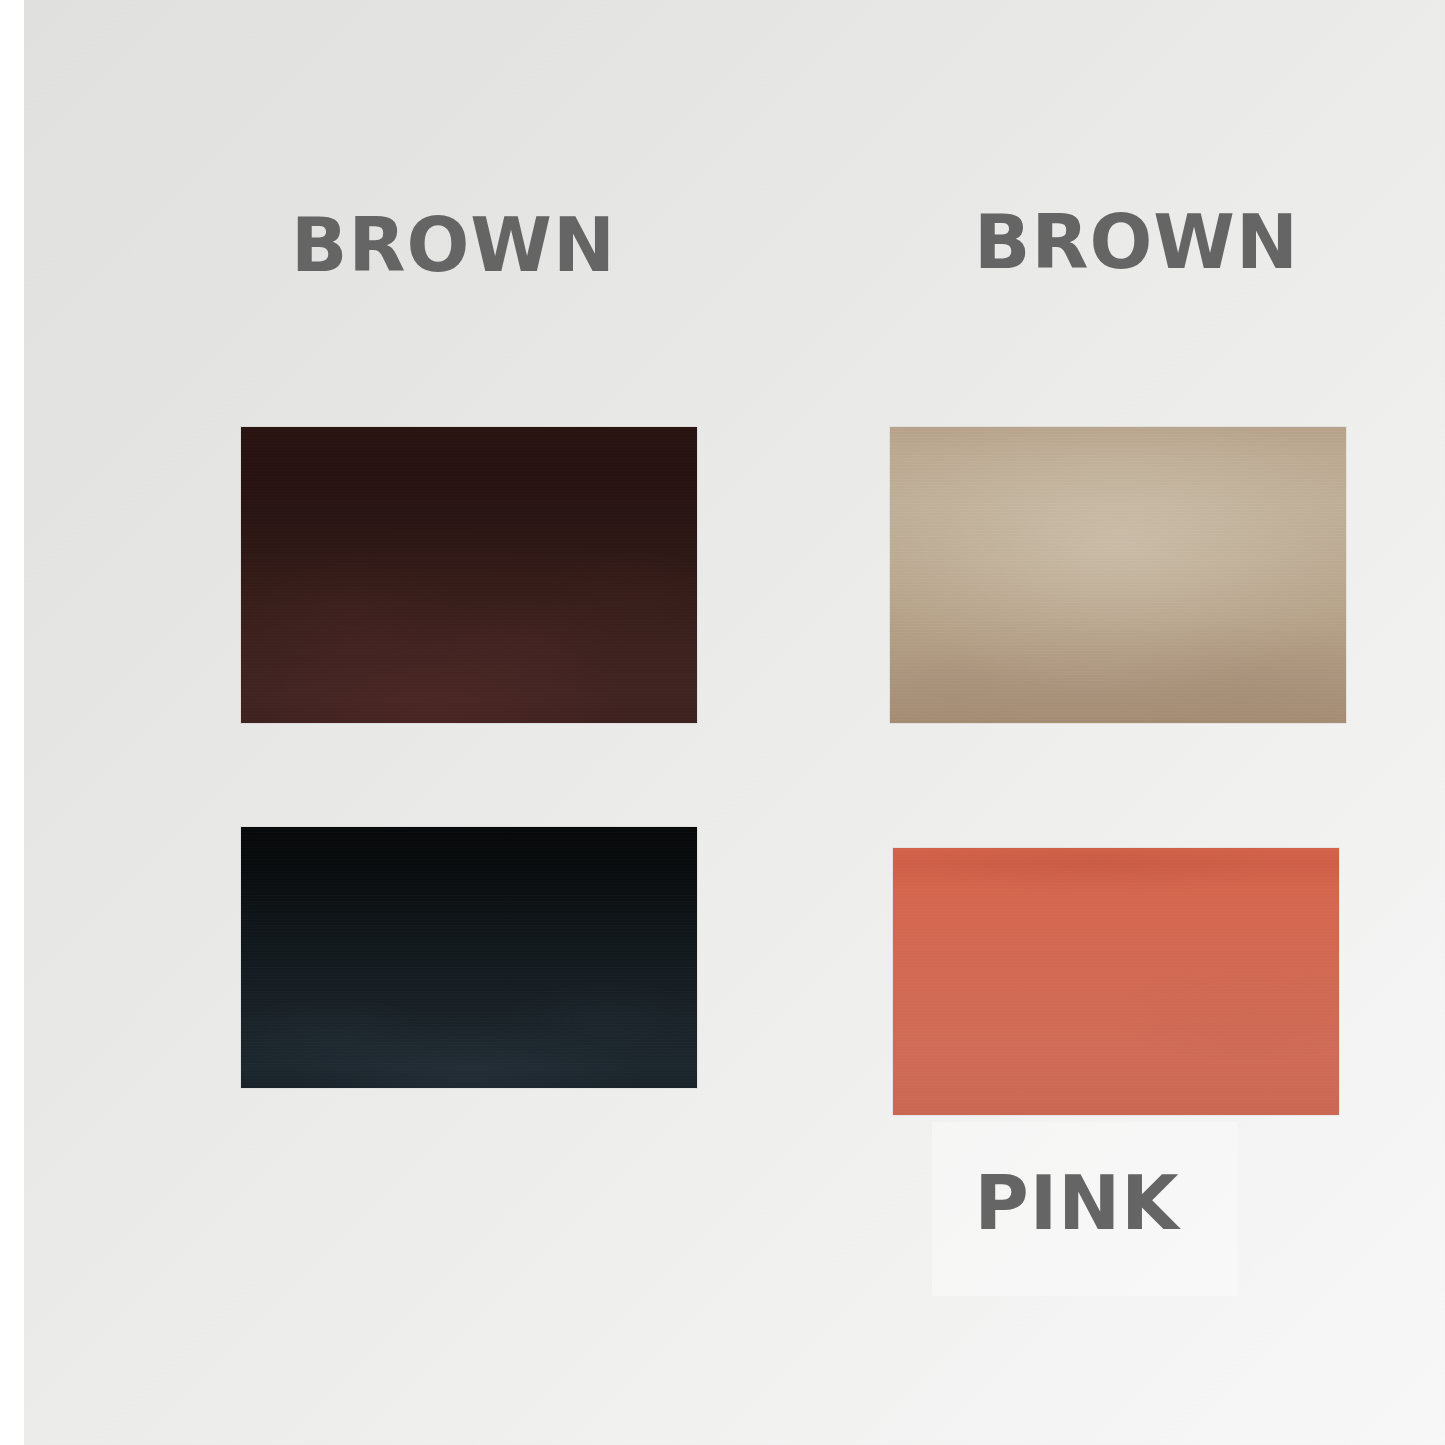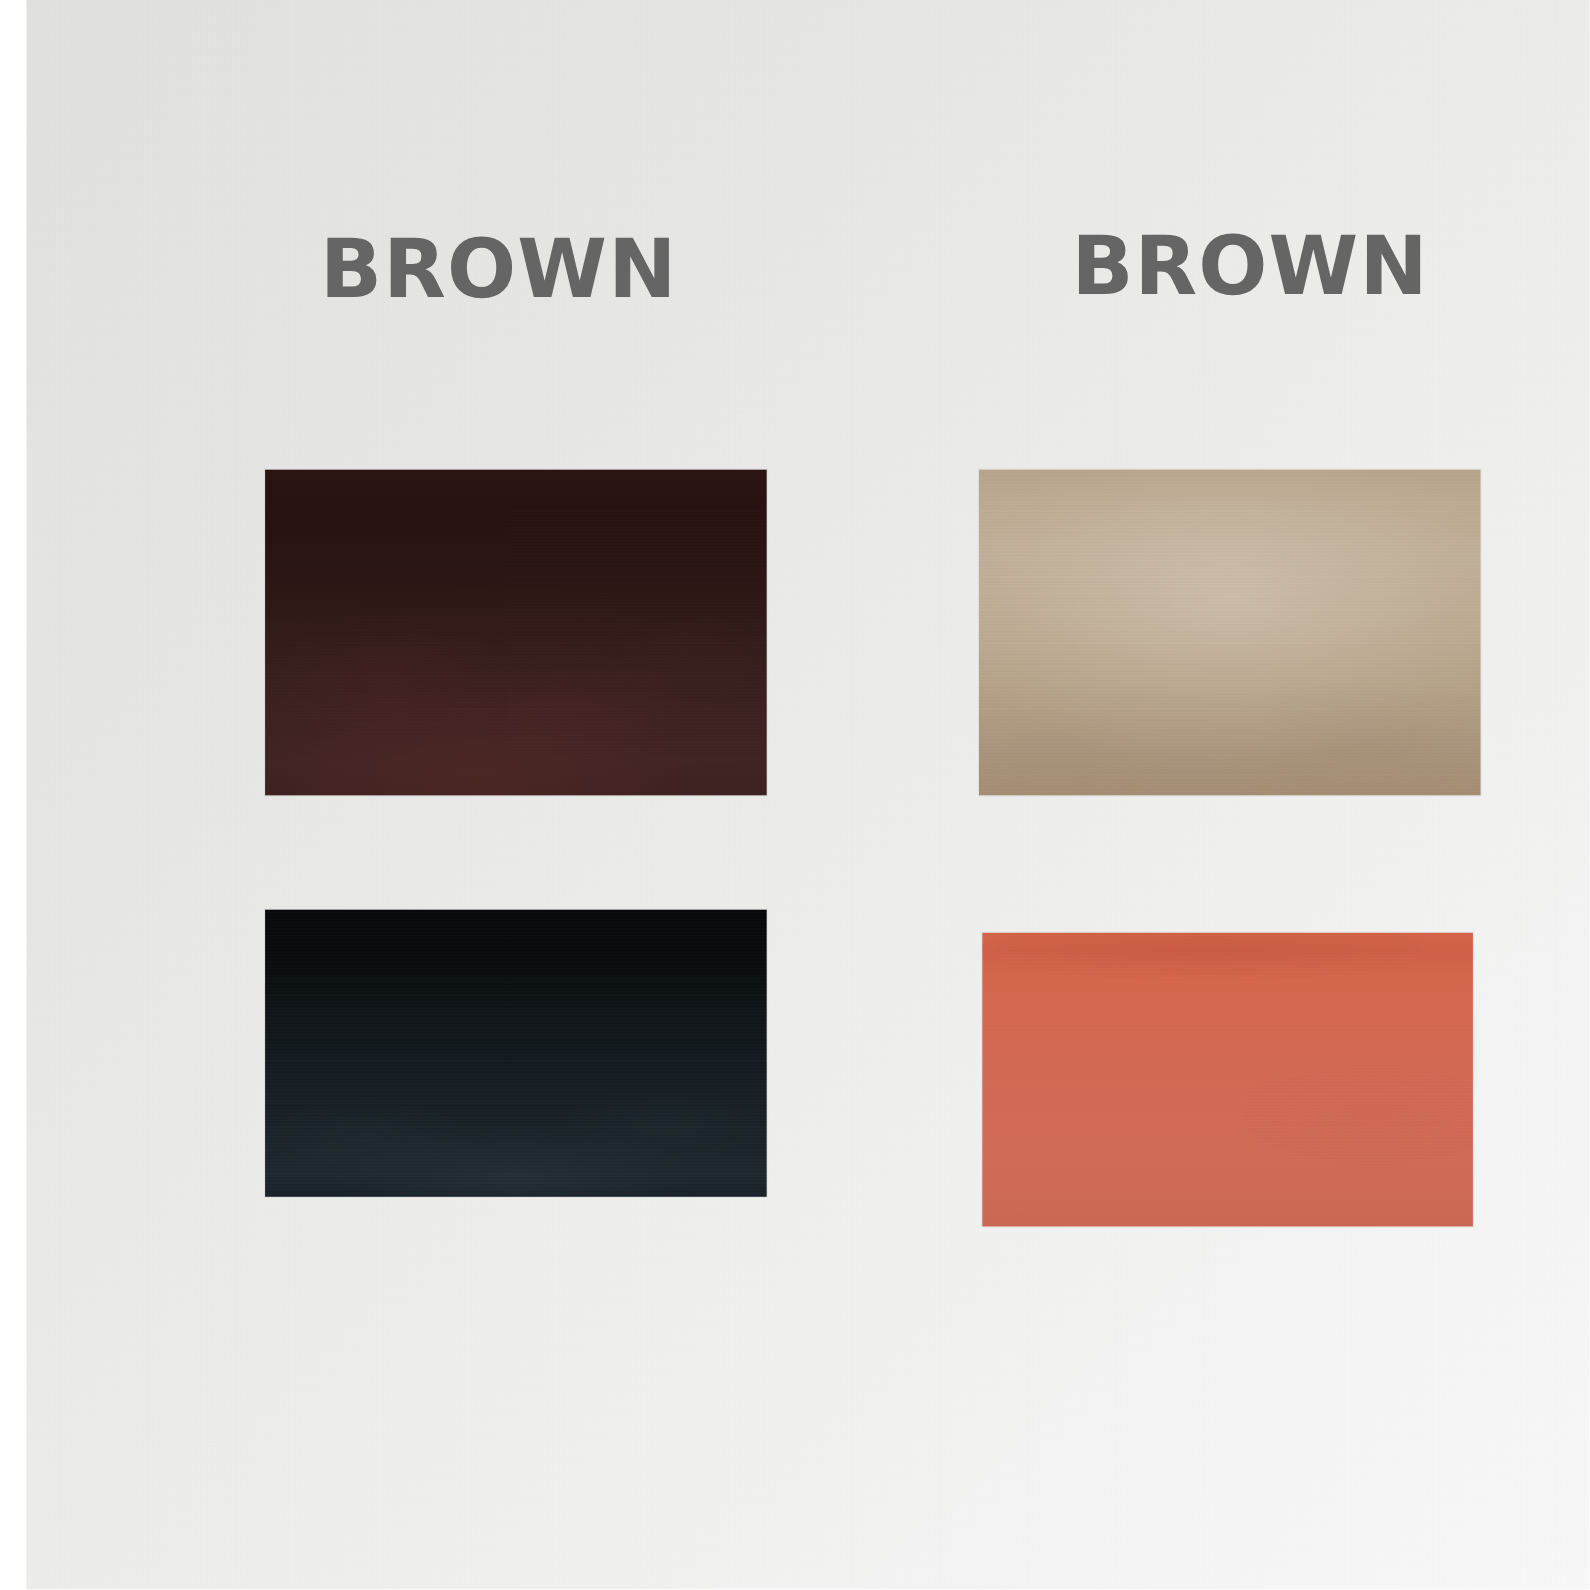--- a/index.html
+++ b/index.html
@@ -209,14 +209,17 @@
 
   <div class="swatch" id="swatch-black">
     <div class="tex"></div>
   </div>
 
   <div class="swatch" id="swatch-pink">
     <div class="tex"></div>
   </div>
 
 
+  <div class="caption-panel" id="panel-pink">
+    <div class="caption">PINK</div>
+  </div>
 
 </div>
 
 </body></html>

